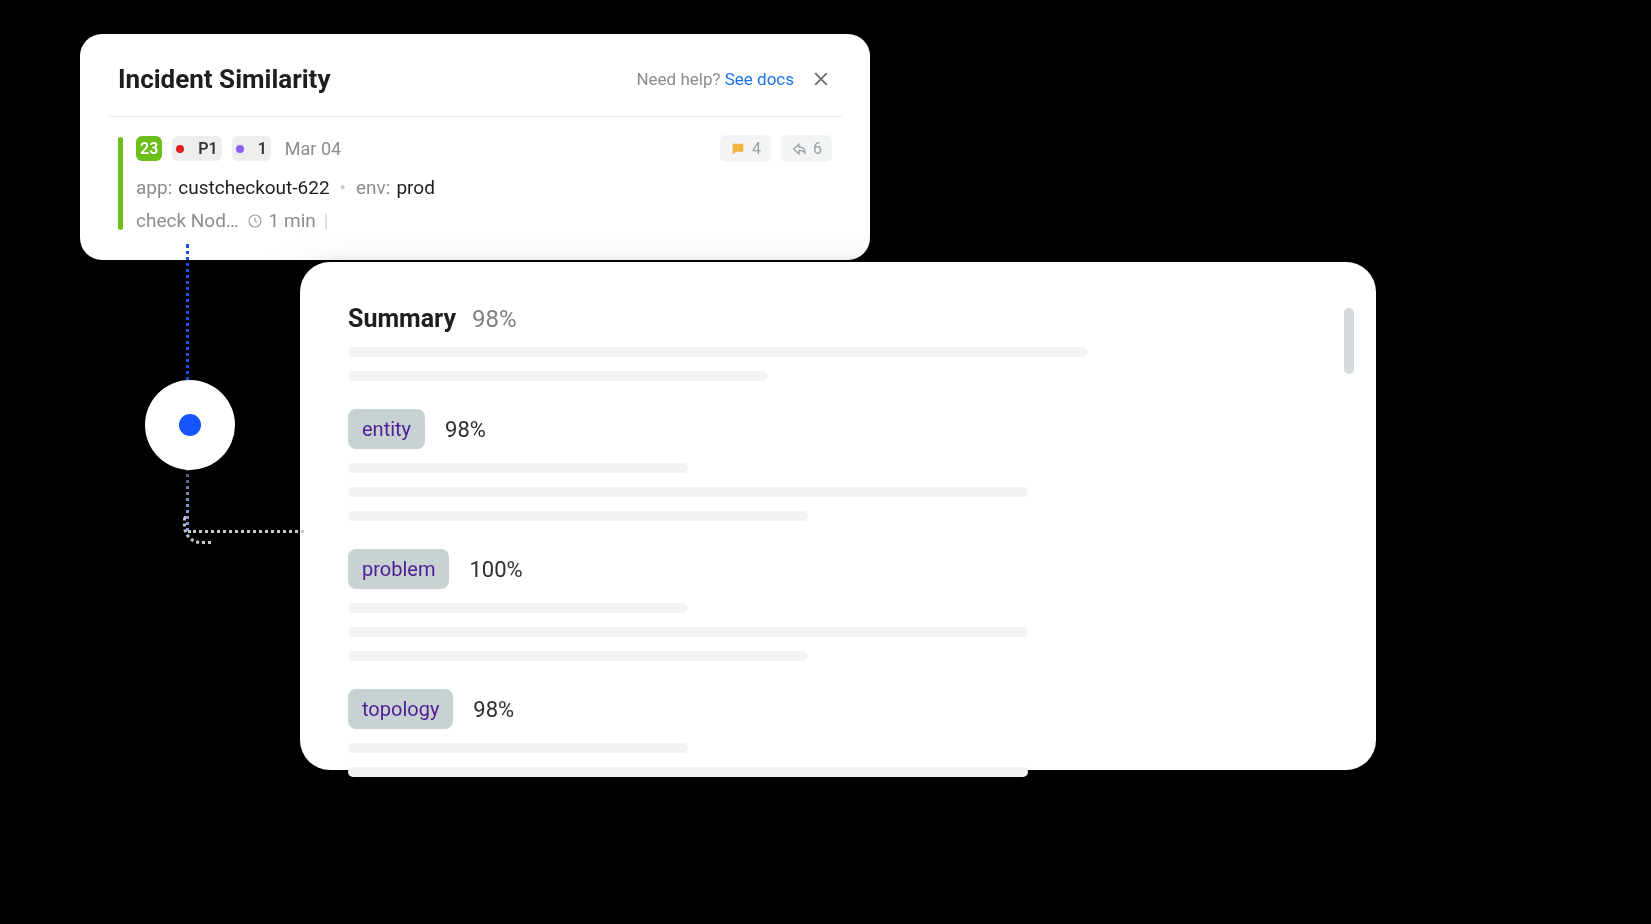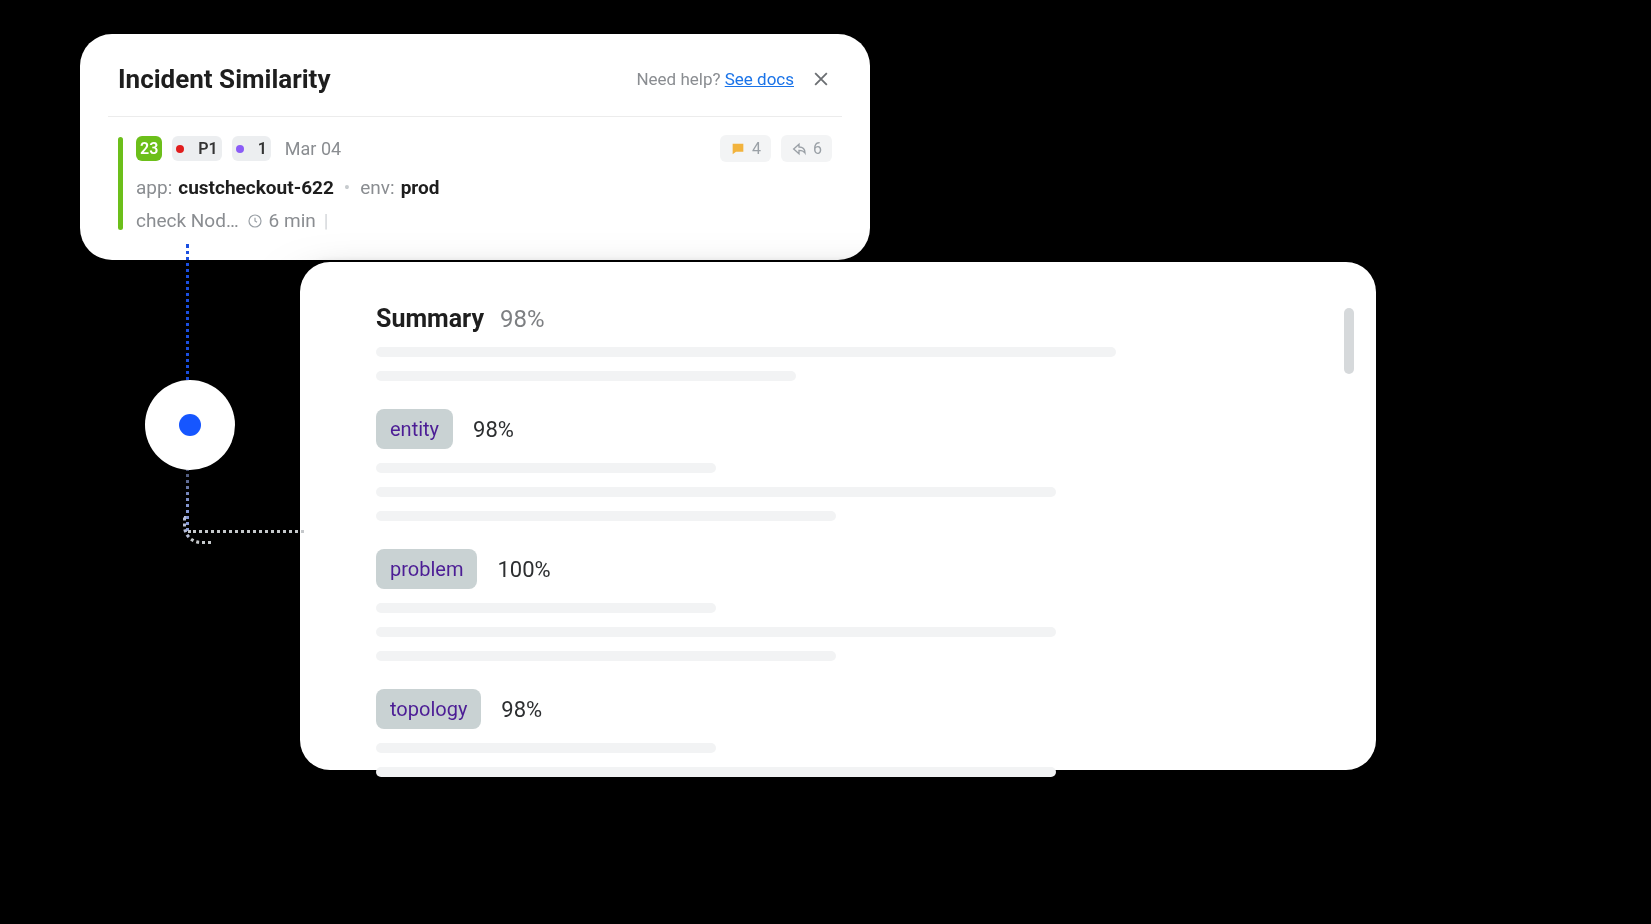--- a/index.html
+++ b/index.html
@@ -28,33 +28,33 @@
     overflow: hidden;
   }
   .canvas { position: relative; width: 1651px; height: 924px; }
 
   
   .incident-card {
     position: absolute;
     left: 80px; top: 34px;
     width: 790px;
     background: var(--card-bg);
-    border-radius: 32px;
+    border-radius: 22px;
     box-shadow: 0 24px 40px rgba(0,0,0,0.45), 0 2px 6px rgba(0,0,0,0.2);
     padding: 30px 38px 28px 38px;
   }
   .incident-header {
     display: flex; align-items: center; justify-content: space-between;
   }
   .incident-title {
     font-size: 26px; font-weight: 700; color: var(--text-dark);
   }
   .header-right { display: flex; align-items: center; gap: 16px; }
   .help-text { font-size: 17px; color: var(--text-grey); }
-  .see-docs { color: var(--accent-blue); cursor: pointer; text-decoration: underline; }
+  .see-docs { color: var(--accent-blue); cursor: pointer; }
   .close-btn { width: 22px; height: 22px; display:flex; align-items:center; justify-content:center; cursor:pointer; }
   .close-btn svg { width: 20px; height: 20px; stroke: #6b6e72; stroke-width: 2.2; }
   .divider { height: 1px; background: #ececec; margin: 22px -10px 18px -10px; }
 
   .incident-body { position: relative; padding-left: 18px; }
   .accent-bar {
     position: absolute; left: 0; top: 2px; bottom: 2px;
     width: 5px; border-radius: 3px; background: var(--accent-line);
   }
 
@@ -73,21 +73,21 @@
   .row1-spacer { flex: 1; }
   .action-badge {
     background: #f3f4f5; border-radius: 6px;
     display:inline-flex; align-items:center; gap:6px;
     padding: 4px 10px; font-size: 16px; color: #9aa0a6;
   }
   .action-badge svg { width: 16px; height: 16px; }
 
   .row2 { margin-top: 14px; font-size: 19px; color: var(--text-grey); display:flex; align-items:center; gap:6px; flex-wrap:wrap;}
   .row2 .klabel { color: var(--text-grey); }
-  .row2 .kvalue { color: var(--text-dark); font-weight: 700; }
+  .row2 .kvalue { color: var(--text-dark); font-weight: 400; }
   .sepdot { color: #c7cbce; padding: 0 4px; }
 
   .row3 { margin-top: 10px; font-size: 19px; color: var(--text-grey); display:flex; align-items:center; gap:8px; }
   .row3 .checktxt { max-width: 120px; white-space: nowrap; overflow:hidden; text-overflow: ellipsis; }
   .clock-wrap { display:inline-flex; align-items:center; gap:6px; }
   .clock-wrap svg { width: 16px; height: 16px; stroke:#9aa0a6; }
   .vdiv { color: #d3d6d9; }
   .sources { white-space: nowrap; overflow:hidden; text-overflow: ellipsis; flex:1;}
 
   
@@ -123,21 +123,21 @@
   }
   .node .inner { width: 22px; height: 22px; border-radius:50%; background:#1656ff; }
 
   
   .summary-card {
     position:absolute; left: 300px; top: 262px;
     width: 1076px; height: 508px;
     background: var(--card-bg);
     border-radius: 30px;
     box-shadow: 0 28px 48px rgba(0,0,0,0.5), 0 2px 8px rgba(0,0,0,0.2);
-    padding: 42px 52px 30px 76px;
+    padding: 42px 52px 30px 48px;
   }
   .summary-header { display:flex; align-items:baseline; gap:16px; }
   .summary-title { font-size: 25px; font-weight:700; color: var(--text-dark); }
   .summary-pct { font-size: 24px; color: #7d7f82; }
   .group { margin-top: 14px; }
   .skel {
     height: 10px; border-radius: 5px; background: var(--skeleton); margin-top: 14px;
   }
   .skel.w1 { width: 740px; } .skel.w2 { width: 420px; } .skel.w3 { width: 340px; }
   .skel.w4 { width: 680px; } .skel.w5 { width: 460px; }
@@ -219,21 +219,21 @@
         <span class="kvalue">prod</span>
       </div>
 
       <div class="row3">
         <span class="checktxt">check Nod…</span>
         <span class="clock-wrap">
           <svg viewBox="0 0 24 24" fill="none" stroke-width="1.8">
             <circle cx="12" cy="12" r="9"></circle>
               <path d="M12 7v5l3 2"></path>
           </svg>
-          <span>6 min</span>
+          <span>1 min</span>
         </span>
         <span class="vdiv">|</span>
       </div>
     </div>
   </div>
 
   <div class="connector vert"></div>
   <div class="node">
     <div class="inner"></div>
   </div>

